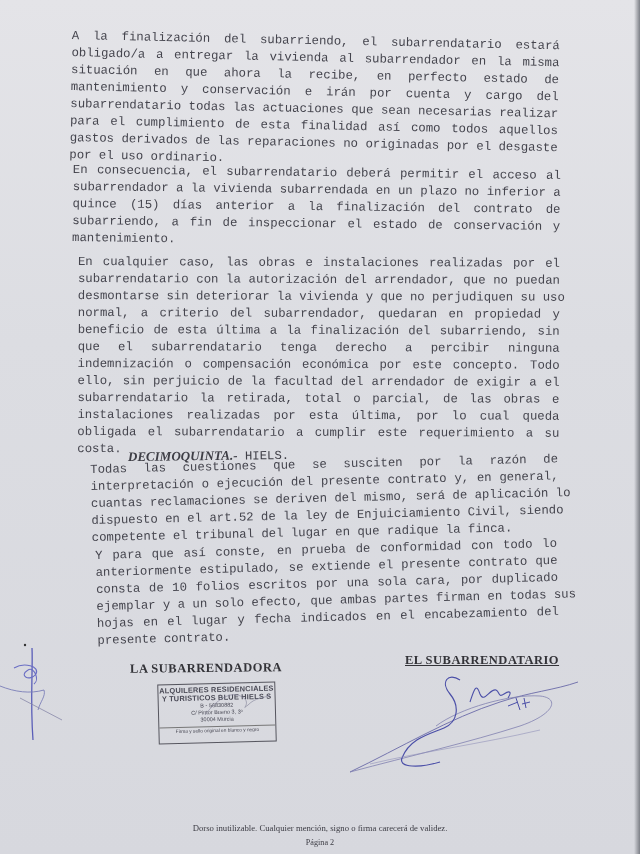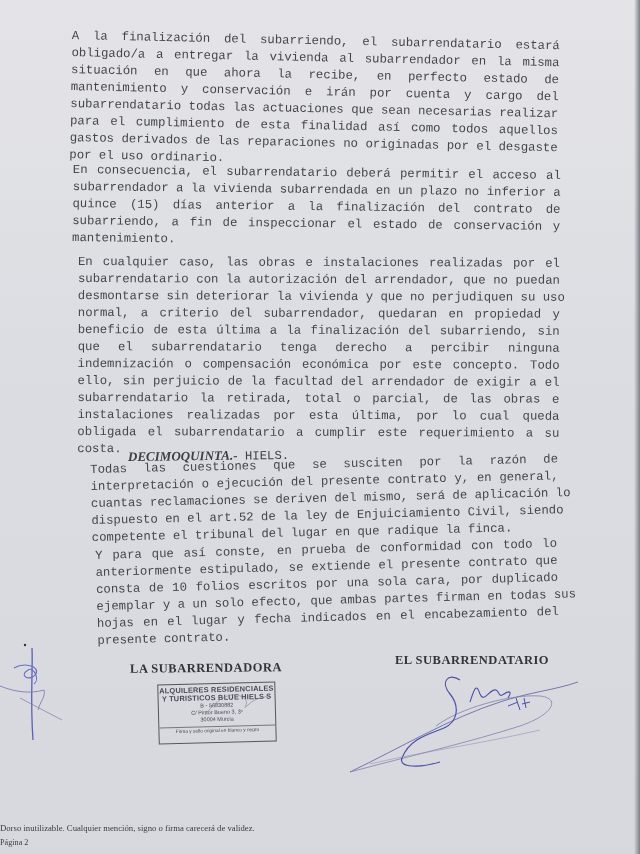--- a/index.html
+++ b/index.html
@@ -31,32 +31,32 @@
       position: absolute; top: 448px; left: 128px;
       font-size: 12.3px; color: #3e3e46;
       transform: rotate(-0.8deg);
     }
     .clause-heading b { font-family: "Liberation Serif", serif; font-style: italic; font-weight: bold; font-size: 13px; }
     .sig-label {
       position: absolute; font-family: "Liberation Serif", serif; font-weight: bold;
       font-size: 12.5px; color: #333338; letter-spacing: 0.5px;
     }
     #sig-left-label { top: 661px; left: 130px; transform: rotate(-0.6deg); }
-    #sig-right-label { top: 653px; left: 395px; }
+    #sig-right-label { top: 653px; left: 405px; text-decoration: underline; }
     .stamp {
       position: absolute; left: 158px; top: 683px; width: 118px; height: 60px;
       border: 1.4px solid #55555e; transform: rotate(-1.5deg);
       font-family: "Liberation Sans", sans-serif; color: #4a4a56;
       text-align: center; box-sizing: border-box; padding-top: 2px;
     }
     .stamp .s1 { font-size: 7.4px; font-weight: bold; line-height: 8px; letter-spacing: 0.2px; }
     .stamp .s2 { font-size: 5.5px; line-height: 7px; }
     .stamp .s3 { font-size: 4.8px; line-height: 6px; margin-top: 3px; border-top: 0.8px solid #777; padding-top: 1px; }
     .footer {
-      position: absolute; left: 0; width: 640px; text-align: left;
+      position: absolute; left: 0; width: 640px; text-align: center;
       font-family: "Liberation Serif", serif; color: #3c3c44;
     }
     #footer-note { top: 823px; font-size: 8.7px; }
     #footer-page { top: 838px; font-size: 8.2px; }
     svg.sig { position: absolute; }
     .edge-right {
       position: absolute; right: 0; top: 0; width: 6px; height: 854px;
       background: linear-gradient(90deg, rgba(120,120,130,0) 0%, #7c7f86 100%);
     }
   </style>

